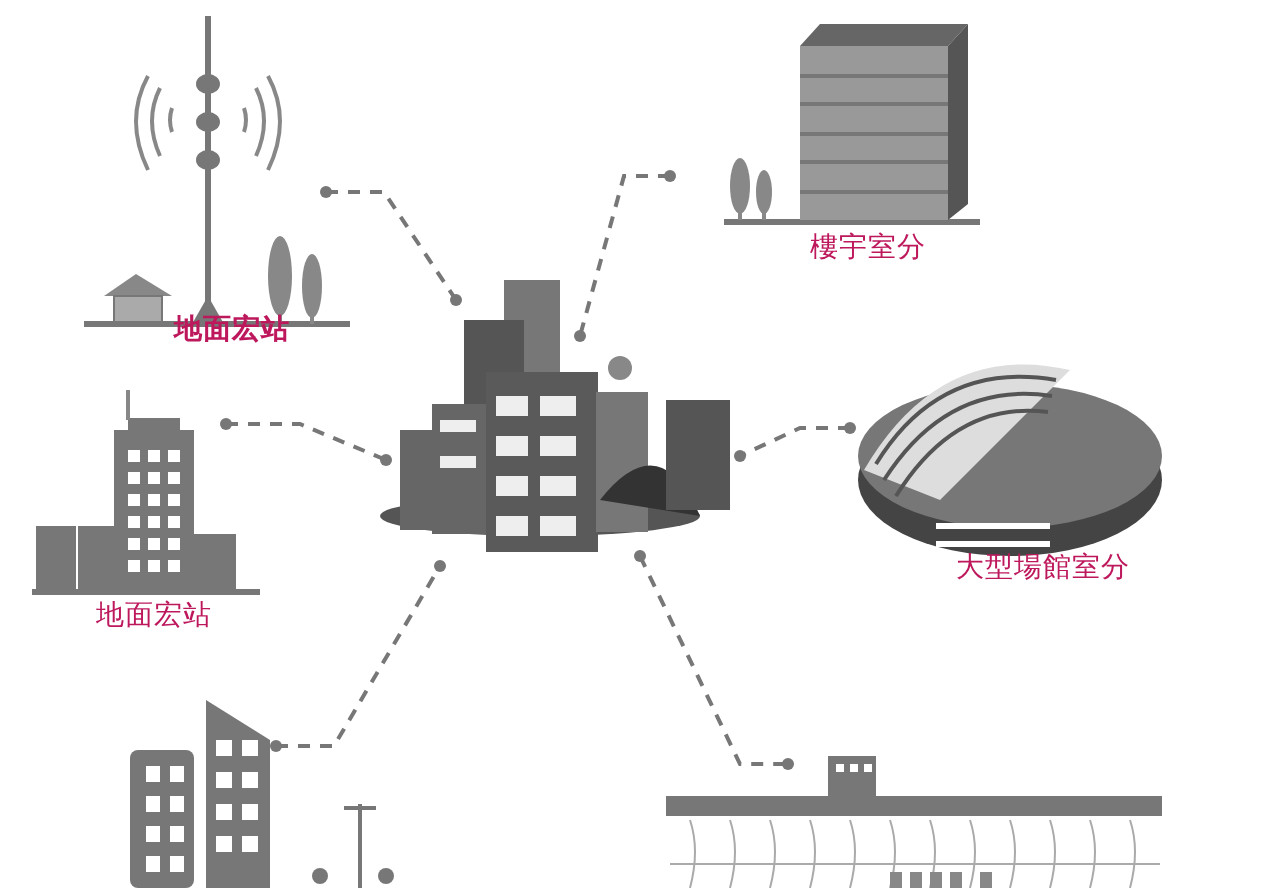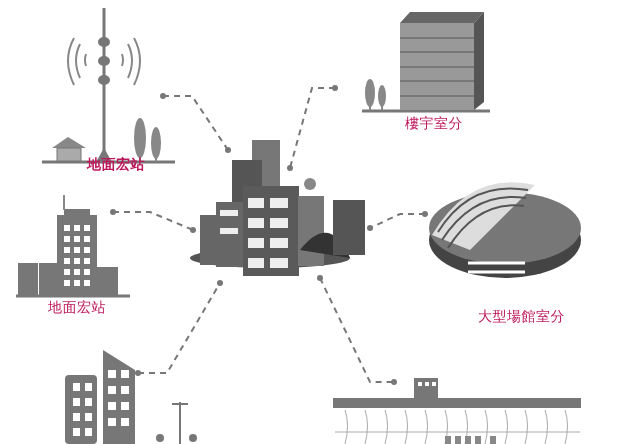--- a/index.html
+++ b/index.html
@@ -204,13 +204,13 @@
         <rect x="465" y="436" width="6" height="8"></rect>
         <rect x="475" y="436" width="6" height="8"></rect>
         <rect x="490" y="436" width="6" height="8"></rect>
       </g>
   </g>
 </svg>
 
 <div class="label" style="left:87px;top:156px;font-weight:bold;">地面宏站</div>
 <div class="label" style="left:48px;top:299px;">地面宏站</div>
 <div class="label" style="left:405px;top:115px;">樓宇室分</div>
-<div class="label" style="left:478px;top:308px;">大型場館室分</div>
+<div class="label" style="left:478px;top:275px;">大型場館室分</div>
 
 </body></html>

